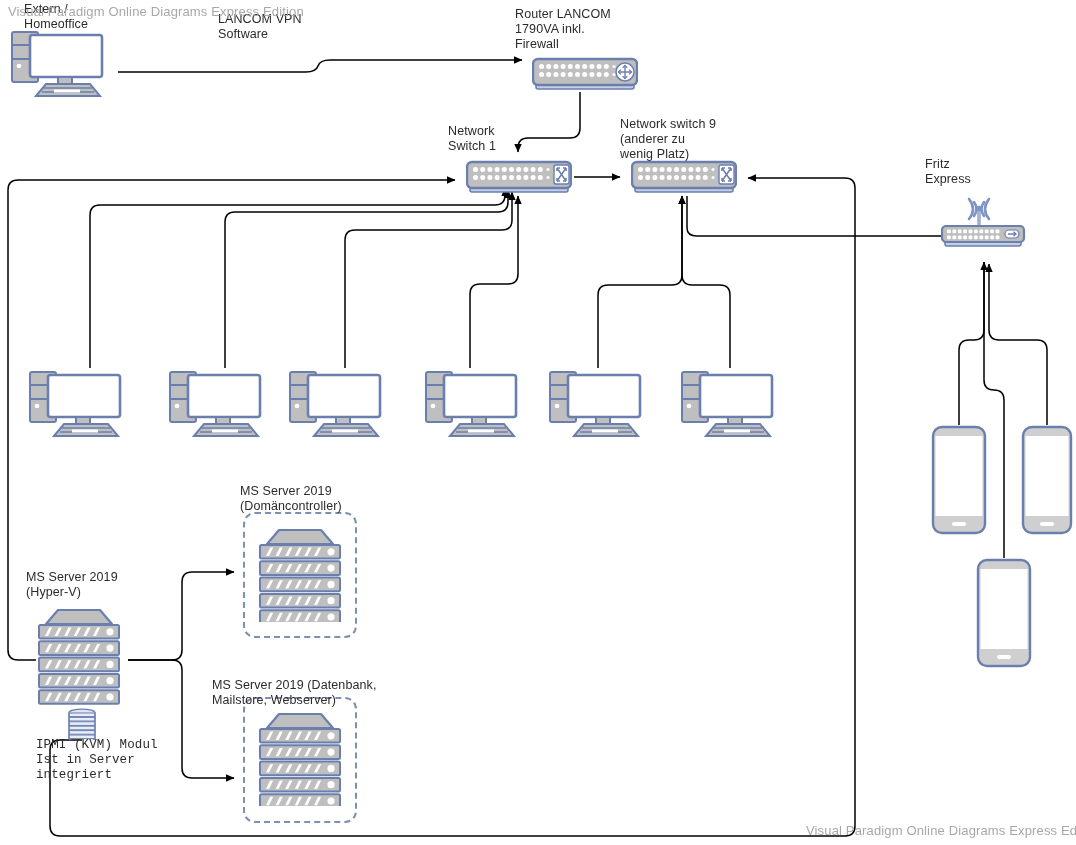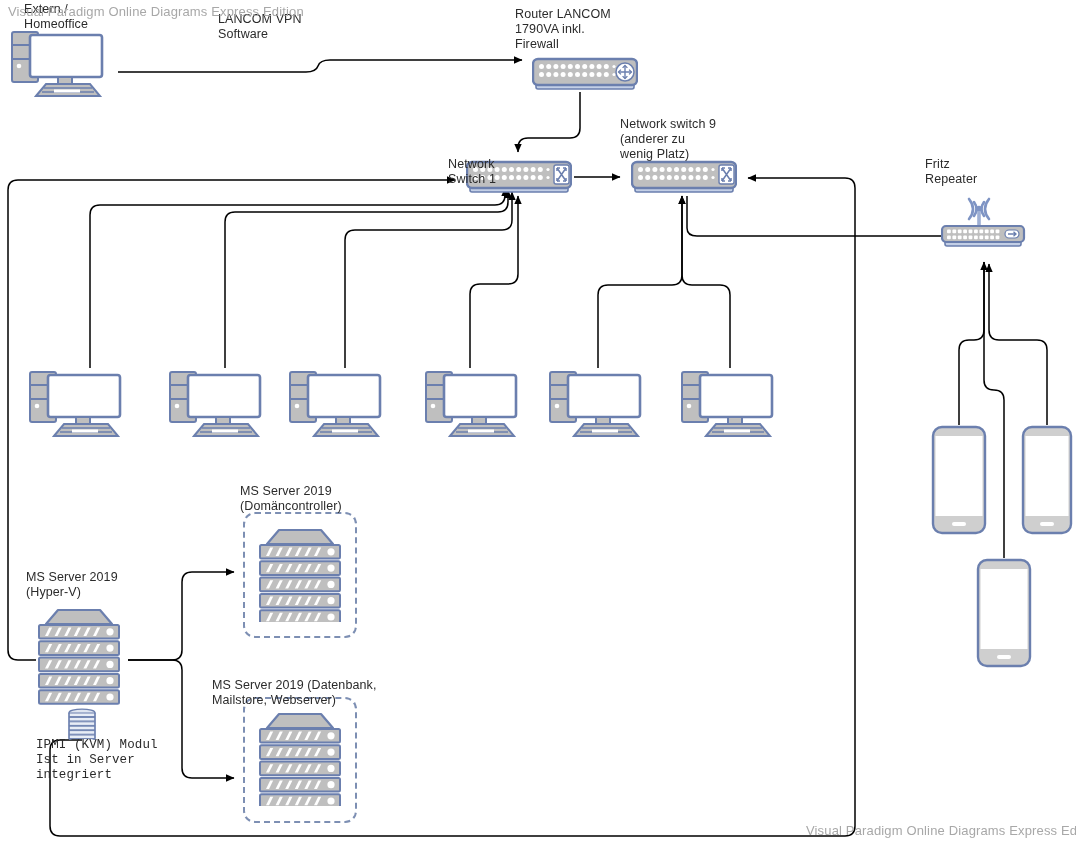--- a/index.html
+++ b/index.html
@@ -444,27 +444,27 @@
           <rect x="21" y="97" width="14" height="4" rx="2" fill="#ffffff"></rect>
         </svg></div>
     </div>
 
   <div id="labels-layer">
       <div class="label" style="left: 24px; top: 2px; width: 110px;">Extern /
 Homeoffice</div>
       <div class="label" style="left: 515px; top: 7px; width: 145px;">Router LANCOM
 1790VA inkl.
 Firewall</div>
-      <div class="label" style="left: 448px; top: 124px; width: 88px; margin-top: 33px;">Network
+      <div class="label" style="left: 448px; top: 124px; width: 88px;">Network
 Switch 1</div>
       <div class="label" style="left: 620px; top: 117px; width: 130px;">Network switch 9
 (anderer zu
 wenig Platz)</div>
       <div class="label" style="left: 925px; top: 157px; width: 90px;">Fritz
-Repeater</div>
+Express</div>
       <div class="label" style="left: 26px; top: 570px; width: 120px;">MS Server 2019
 (Hyper-V)</div>
       <div class="label" style="left: 240px; top: 484px; width: 148px;">MS Server 2019
 (Domäncontroller)</div>
       <div class="label" style="left: 212px; top: 678px; width: 200px;">MS Server 2019 (Datenbank,
 Mailstore, Webserver)</div>
       <div class="label" style="left: 36px; top: 738px; width: 150px; font-family: Liberation Mono, monospace;">IPMI (KVM) Modul
 Ist in Server integriert</div>
       <div class="label" style="left: 218px; top: 12px; width: 128px;">LANCOM VPN
 Software</div>

